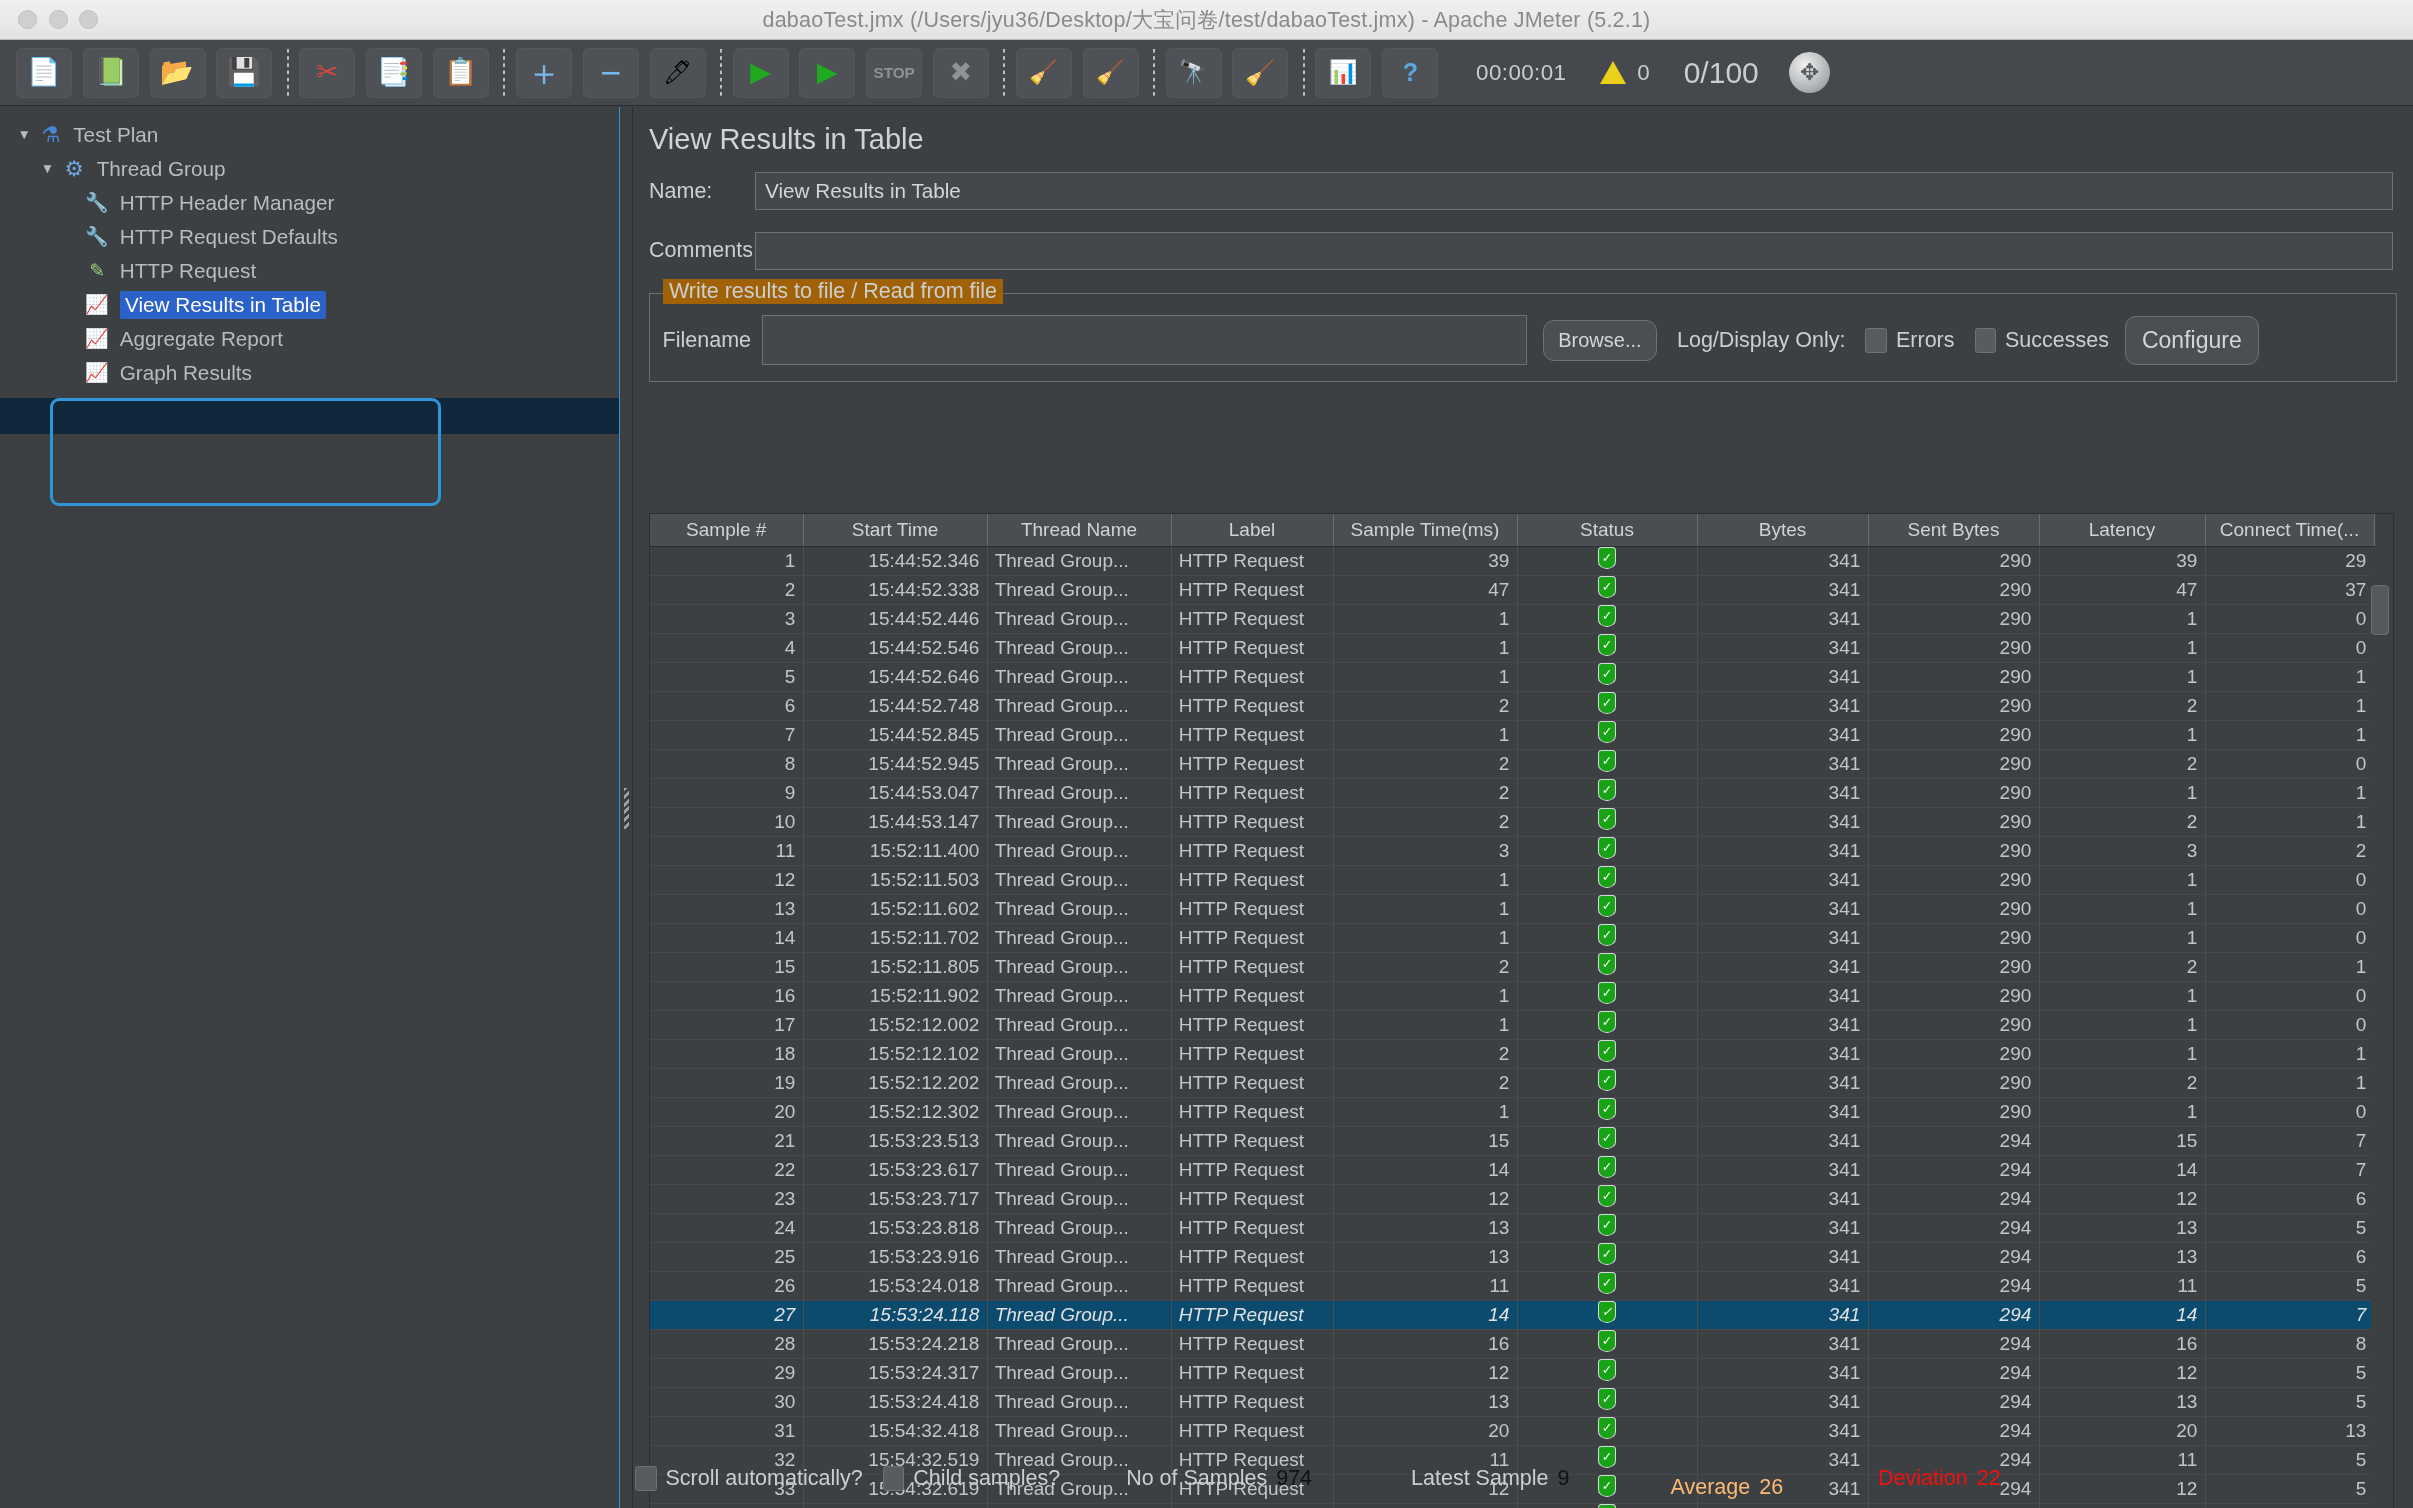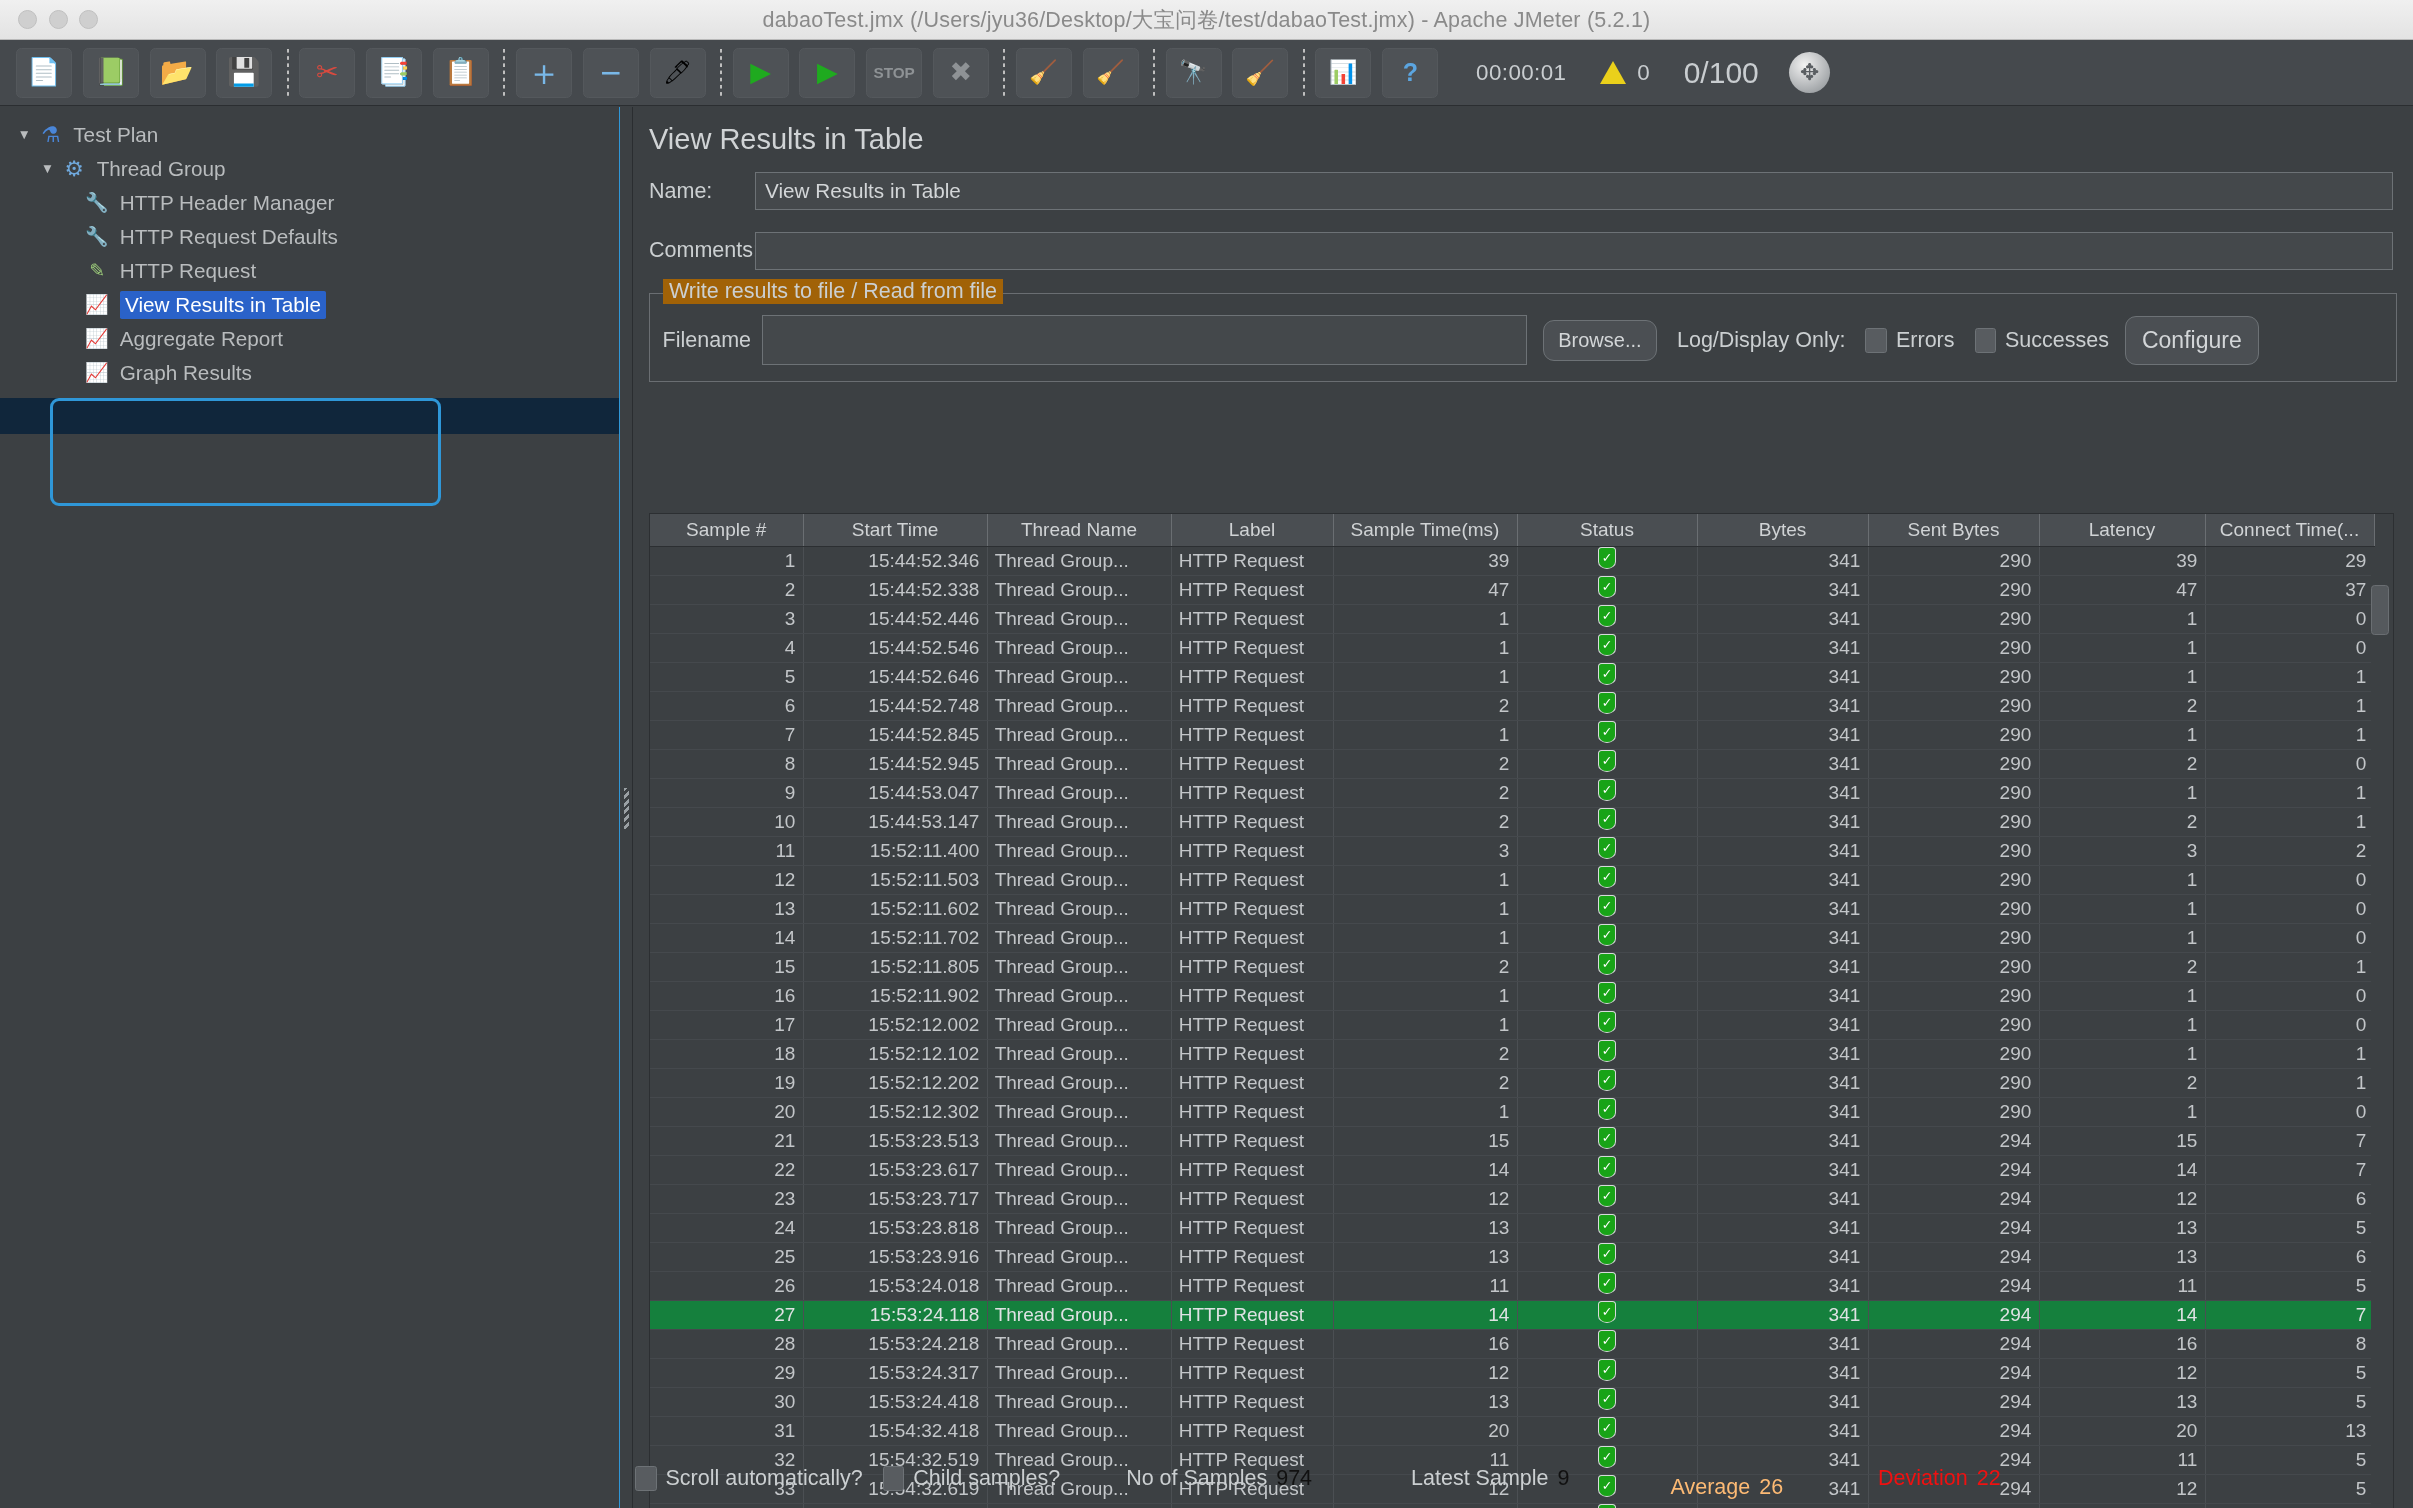--- a/index.html
+++ b/index.html
@@ -190,21 +190,21 @@
   tbody td {
     height: 29px;
     border-right: 0.9px solid #4b4f53;
     border-bottom: 0.9px solid #45494d;
     color: #c3c6c9; font-size: 19px;
     padding: 0 7.2px;
   }
   td.num { text-align: right; }
   td.lft { text-align: left; }
   td.ctr { text-align: center; }
-  tr.selected td { background: #15803d; color: #dfe2e4; }
+  tr.selected td { background: #0c4a6e; color: #dfe2e4; font-style: italic; }
   .shield {
     display: inline-block; width: 18px; height: 21.5px;
     background: #18a317;
     border: 0.9px solid #d7dadb;
     border-radius: 3.6px 3.6px 50% 50% / 3.6px 3.6px 34% 34%;
     position: relative;
   }
   .shield::after {
     content: "\2713";
     position: absolute; left: 0; right: 0; top: 0.9px;

